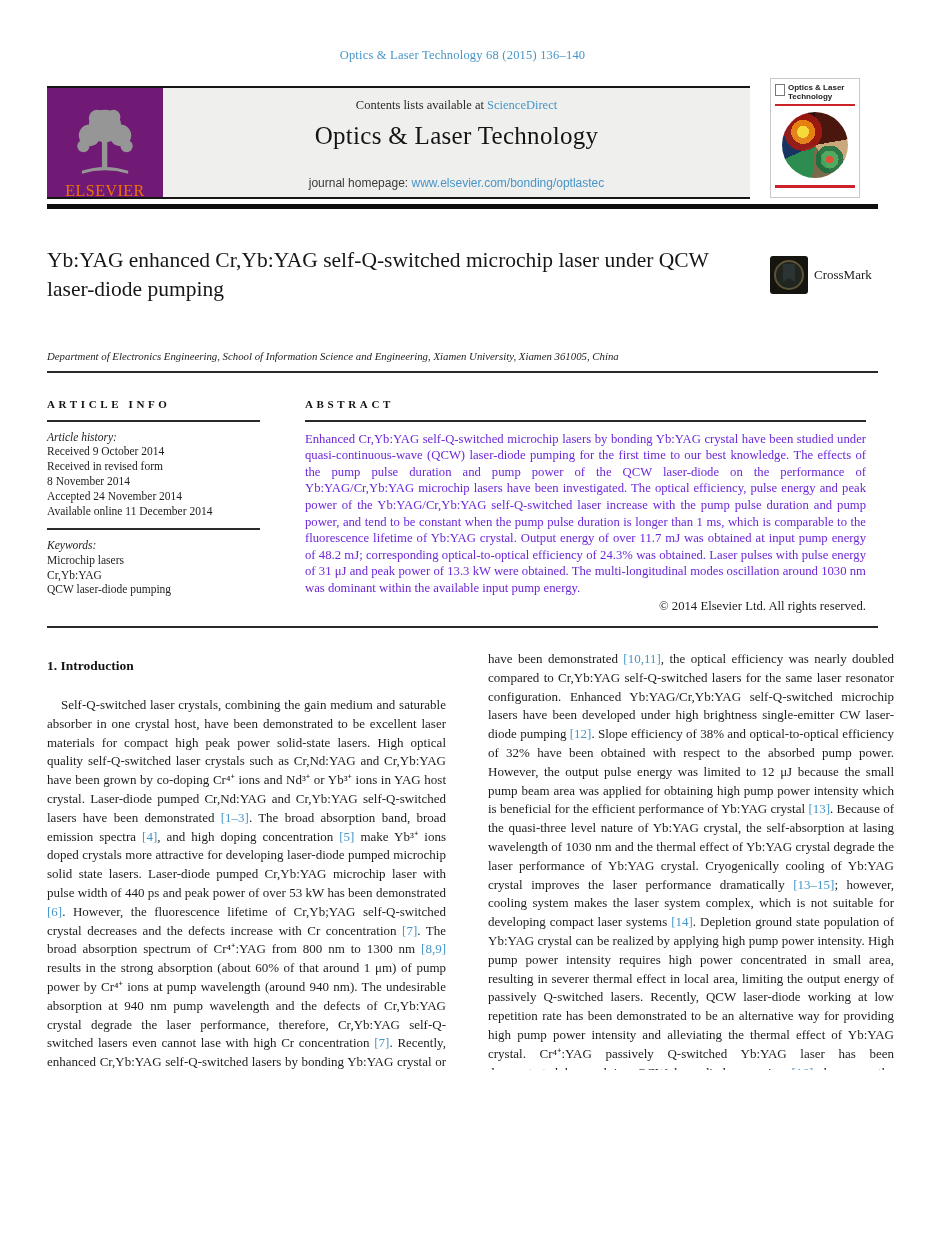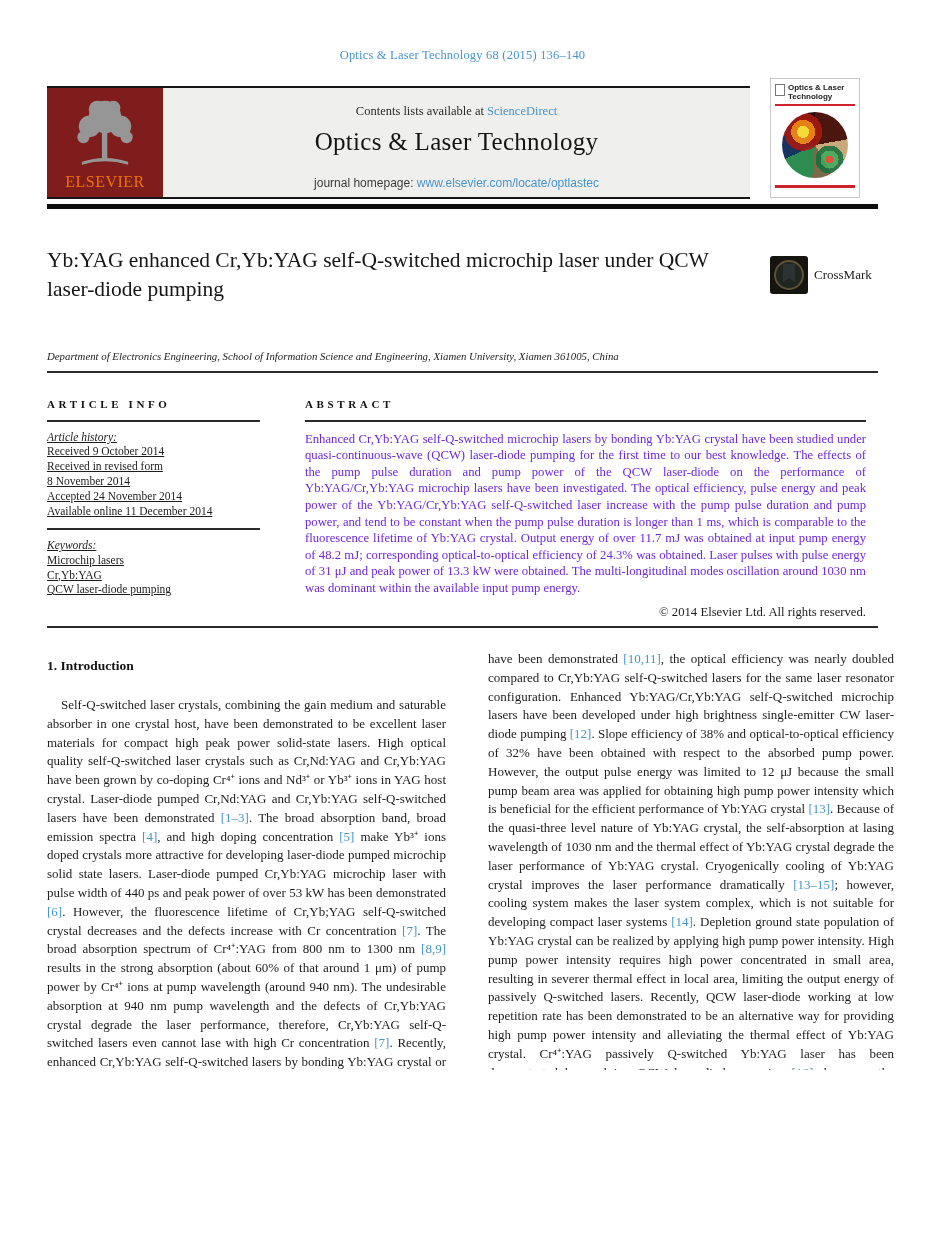--- a/index.html
+++ b/index.html
@@ -6,26 +6,26 @@
   .page{position:relative;width:925px;height:1070px;background:#fff;
         font-family:"Liberation Serif",serif;color:#1c1c1c;overflow:hidden;}
   .link{color:#4695c8;}
   .cite{color:#4695c8;}
   
   .top-cite{position:absolute;left:47px;top:48px;width:831px;text-align:center;
             font-size:12.5px;color:#4695c8;letter-spacing:.2px;}
   
   .mast-bar-top{position:absolute;left:47px;top:86px;width:703px;height:2px;background:#161616;}
   .mast-box{position:absolute;left:47px;top:88px;width:703px;height:109px;background:#efefee;}
-  .logo-area{position:absolute;left:0;top:0;width:116px;height:109px;background:#7f1d1d;
-             display:flex;flex-direction:column;align-items:center;justify-content:flex-start;padding-top:9px;box-sizing:border-box;}
+  .logo-area{position:absolute;left:0;top:0;width:116px;height:109px;background:#701a75;
+             display:flex;flex-direction:column;align-items:center;justify-content:flex-start;padding-top:18px;box-sizing:border-box;}
   .elsevier-word{font-size:16px;color:#ee7203;letter-spacing:.5px;margin-top:-2px;
                  font-family:"Liberation Serif",serif;}
   .mast-center{position:absolute;left:116px;top:0;width:587px;height:109px;text-align:center;}
-  .contents-line{margin-top:16px;font-size:12.5px;color:#2a2a2a;}
+  .contents-line{margin-top:10px;font-size:12.5px;color:#2a2a2a;}
   .journal-name{margin-top:9px;font-size:25px;color:#141414;letter-spacing:.3px;}
   .homepage-line{position:absolute;left:0;bottom:7px;width:100%;text-align:center;
                  font-family:"Liberation Sans",sans-serif;font-size:12px;color:#3a3a3a;}
   .mast-bar-bottom{position:absolute;left:47px;top:197px;width:703px;height:2px;background:#161616;}
   .big-bar{position:absolute;left:47px;top:204px;width:831px;height:5px;background:#0e0e0e;}
   
   .cover{position:absolute;left:770px;top:78px;width:90px;height:120px;background:#fff;
          border:1px solid #c9c9c9;box-sizing:border-box;overflow:hidden;}
   .cover-head{display:flex;align-items:flex-start;gap:3px;padding:4px 4px 2px 4px;}
   .cover-glyph{width:8px;height:10px;border:1px solid #777;flex:0 0 auto;margin-top:1px;}
@@ -51,25 +51,25 @@
   .authors{position:absolute;left:47px;top:324px;width:700px;font-size:14.5px;color:#1a1a1a;}
   .authors .star{color:#4695c8;vertical-align:super;font-size:11px;}
   .affiliation{position:absolute;left:47px;top:350px;width:760px;font-size:10.8px;font-style:italic;color:#222;}
   .rule-full{position:absolute;left:47px;width:831px;height:2px;background:#2a2a2a;}
   
   .sec-head{font-family:"Liberation Serif",serif;font-size:11px;font-weight:bold;
             letter-spacing:.33em;color:#111;}
   .info-col{position:absolute;left:47px;top:398px;width:213px;}
   .info-rule{height:1.6px;background:#2a2a2a;margin:10px 0 8px 0;}
   .info-col .it{font-style:italic;}
-  .info-line{font-size:11.5px;line-height:14.8px;color:#1c1c1c;text-decoration:underline;}
+  .info-line{font-size:11.5px;line-height:14.8px;color:#1c1c1c;}
   .abs-col{position:absolute;left:305px;top:398px;width:561px;}
   .abs-rule{height:1.6px;background:#2a2a2a;margin:10px 0 9px 0;}
   .abs-text{font-size:12.7px;line-height:16.6px;text-align:justify;color:#6d28d9;}
-  .abs-copy{font-size:12.7px;margin-top:8px;text-align:right;color:#1c1c1c;}
+  .abs-copy{font-size:12.7px;margin-top:2px;text-align:right;color:#1c1c1c;}
   
   .body-rule{top:626px;height:1.6px;}
   .body-cols{position:absolute;left:47px;top:650px;width:831px;display:grid;
              grid-template-columns:399px 406px;column-gap:42px;}
   .col{overflow:hidden;}
   .col-left{height:420px;}
   .col-right{height:466px;}
   .sec-title{font-size:13.5px;font-weight:bold;margin:8px 0 22px 0;color:#141414;}
   .para{font-size:13px;line-height:18.8px;text-align:justify;color:#1c1c1c;}
   .indent{text-indent:14px;}
@@ -108,21 +108,21 @@
         </svg>
       </span>
       <div class="elsevier-word">ELSEVIER</div>
     </div>
     <div class="mast-center">
       <div class="contents-line">
         <span>Contents lists available at </span><span class="link">ScienceDirect</span>
       </div>
       <div class="journal-name">Optics &amp; Laser Technology</div>
       <div class="homepage-line">
-        <span>journal homepage: </span><span class="link">www.elsevier.com/locate/optlastec</span>
+        <span>journal homepage: </span><span class="link">www.elsevier.com/bonding/optlastec</span>
       </div>
     </div>
   </div>
 
   <div class="mast-bar-bottom"></div>
   <div class="big-bar"></div>
 
   <div class="cover">
     <div class="cover-head">
       <div class="cover-glyph"></div>

